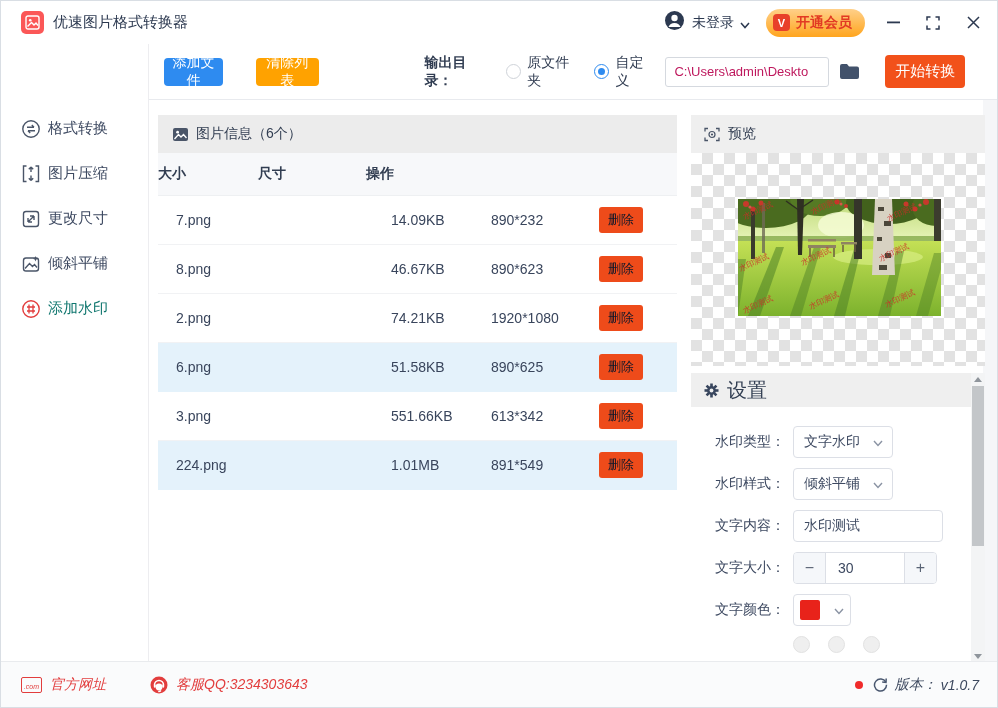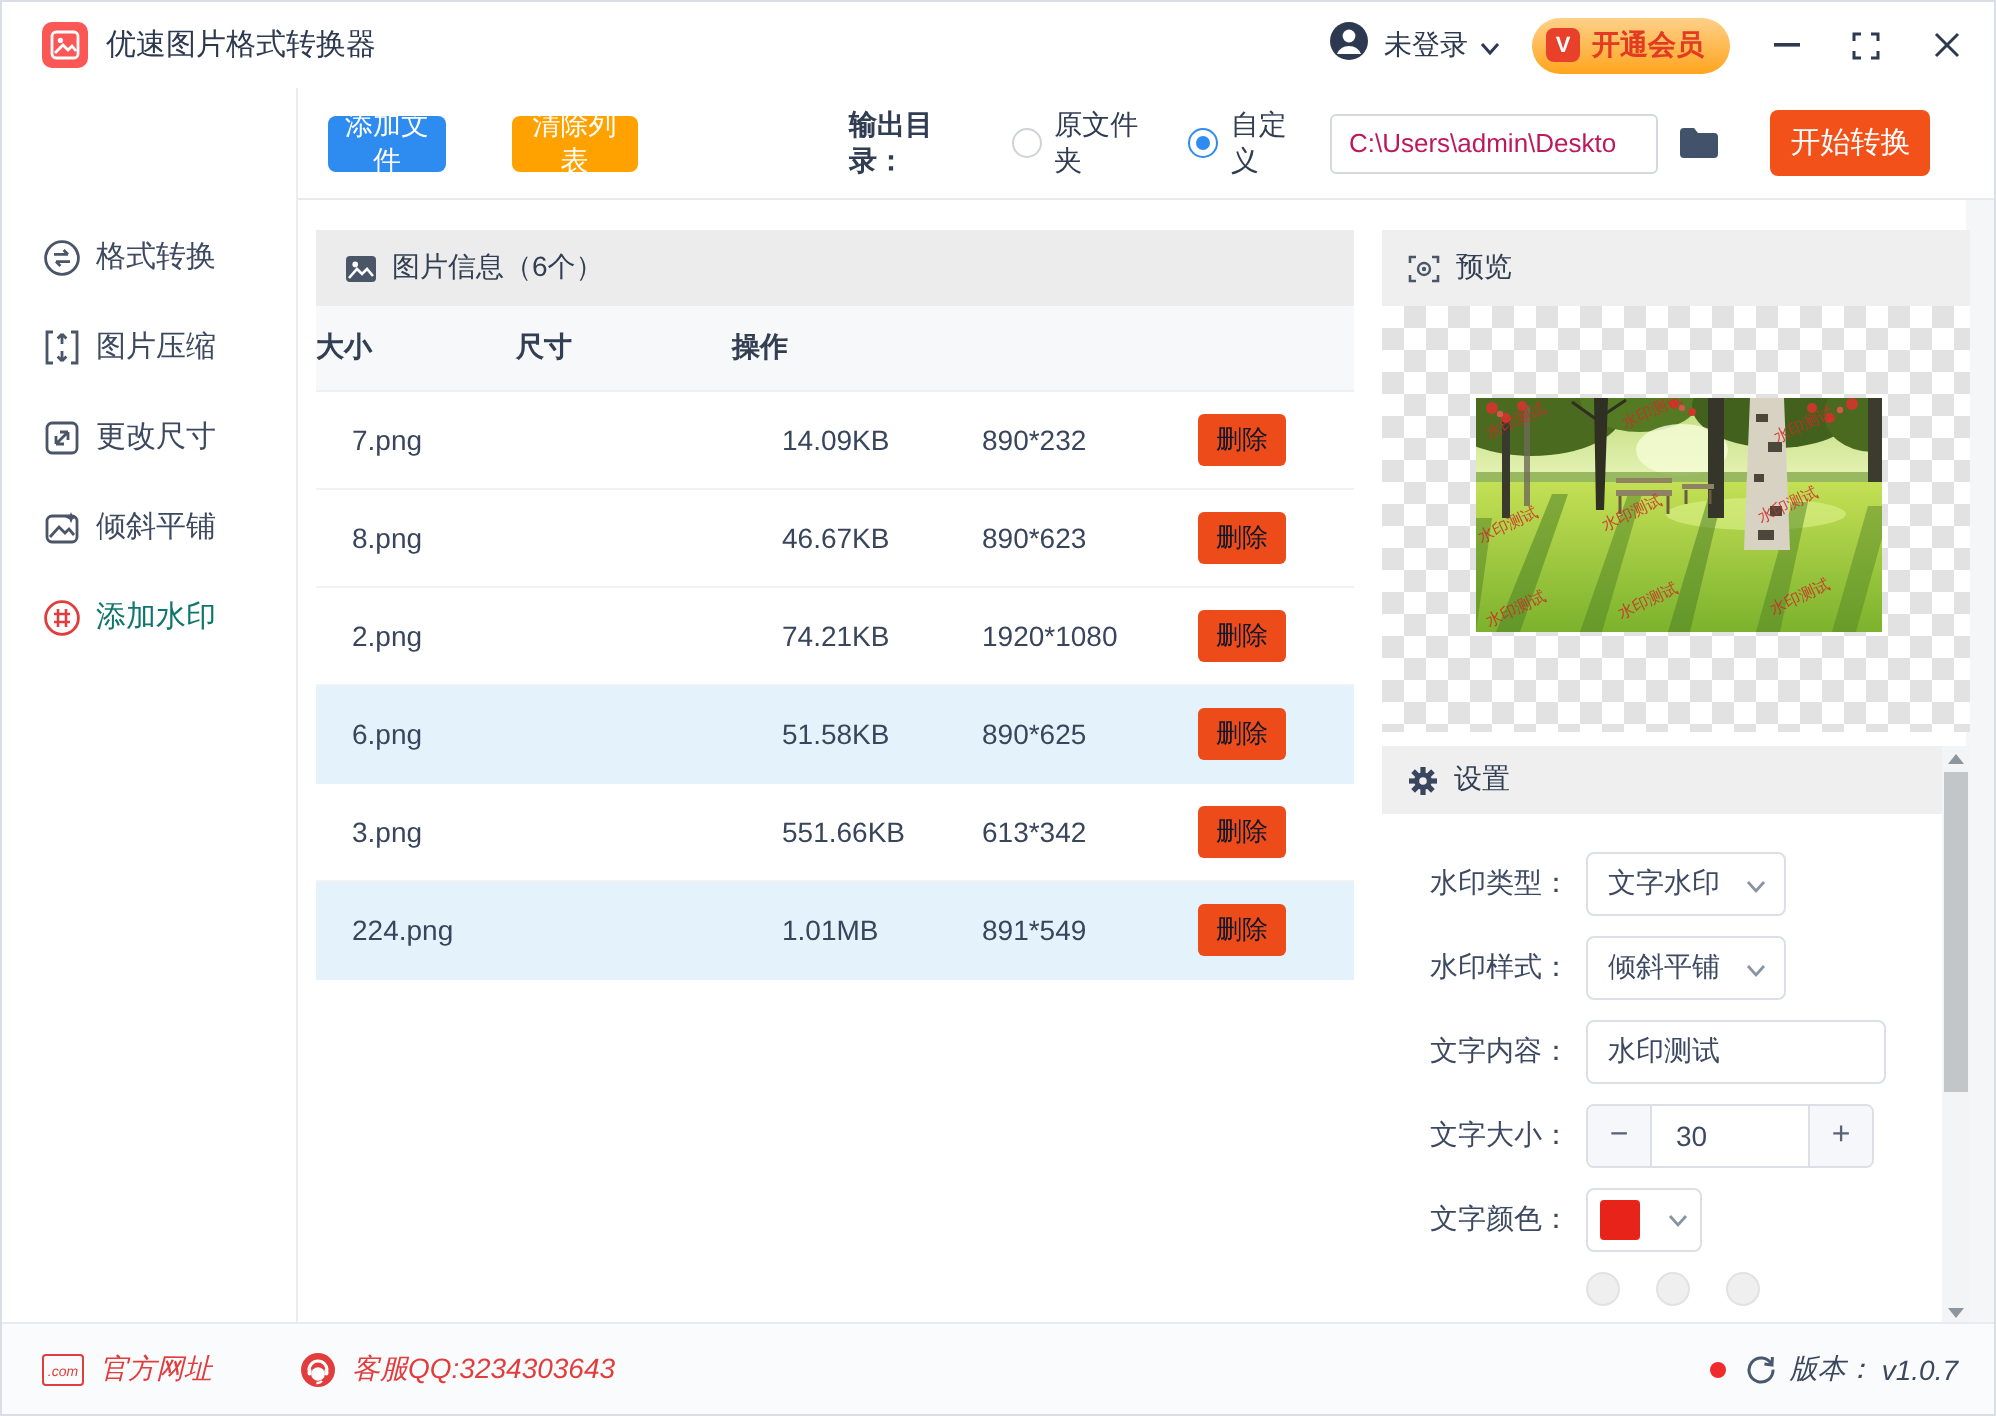--- a/index.html
+++ b/index.html
@@ -81,21 +81,21 @@
      background-image:linear-gradient(45deg,#e2e2e2 25%,transparent 25%,transparent 75%,#e2e2e2 75%),
                       linear-gradient(45deg,#e2e2e2 25%,transparent 25%,transparent 75%,#e2e2e2 75%);
      background-size:22px 22px;background-position:0 0,11px 11px;}
   .preview-image{position:absolute;left:47px;top:46px;width:203px;height:117px;overflow:hidden;}
   .preview-image svg{display:block;}
   .wm{position:absolute;font-size:8px;color:rgba(205,45,40,.85);transform:rotate(-25deg);white-space:nowrap;}
 
   
   .settings-section{position:relative;margin-top:7px;height:290px;}
   .settings-header{height:34px;width:280px;background:#efefef;display:flex;align-items:center;
-                   padding-left:13px;box-sizing:border-box;font-size:14px;color:#323e52;}
+                   padding-left:13px;box-sizing:border-box;font-size:20px;color:#323e52;}
   .settings-body{width:280px;height:256px;box-sizing:border-box;padding:19px 0 0 24px;overflow:hidden;}
   .set-row{display:flex;align-items:center;height:32px;margin-bottom:10px;}
   .set-label{font-size:14px;color:#3d4961;width:78px;flex:none;}
   .sel{height:32px;border:1px solid #dcdfe6;border-radius:4px;display:flex;align-items:center;
        background:#fff;box-sizing:border-box;cursor:pointer;}
   .sel-dd{width:100px;padding:0 9px 0 10px;justify-content:space-between;font-size:14px;color:#3d4961;}
   .text-input{width:150px;height:32px;border:1px solid #dcdfe6;border-radius:4px;padding:0 10px;
               font-size:14px;color:#3d4961;box-sizing:border-box;font-family:inherit;outline:none;}
   .stepper{display:flex;height:32px;border:1px solid #dcdfe6;border-radius:4px;overflow:hidden;box-sizing:border-box;}
   .step-btn{width:31px;background:#f5f7fa;display:flex;align-items:center;justify-content:center;

